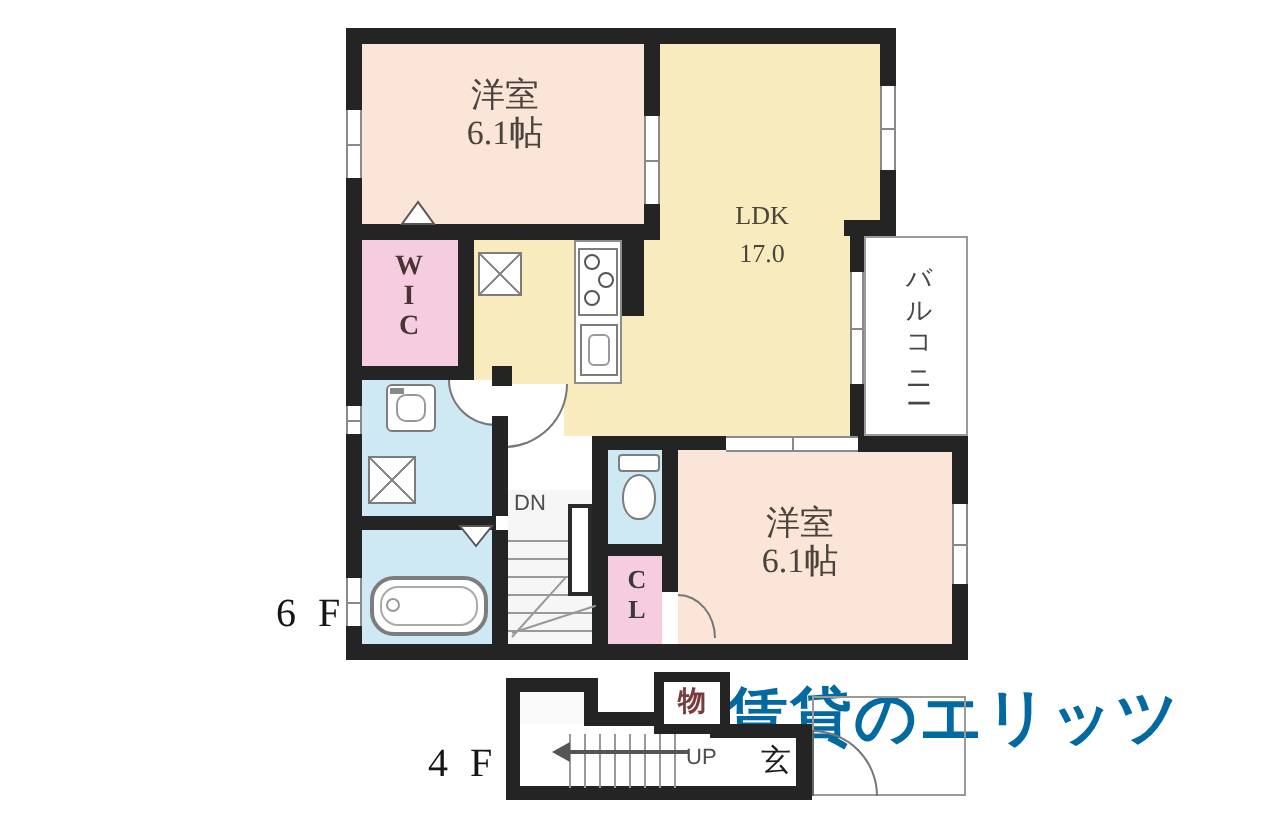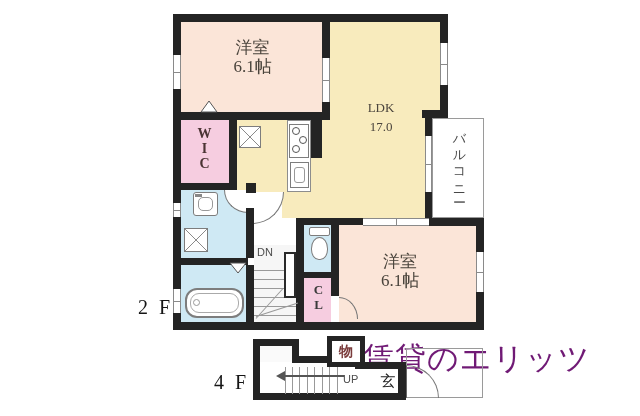--- a/index.html
+++ b/index.html
@@ -23,21 +23,21 @@
     linear-gradient(45deg,transparent calc(50% - .7px),#8a8a8a calc(50% - .7px),#8a8a8a calc(50% + .7px),transparent calc(50% + .7px)),
     linear-gradient(-45deg,transparent calc(50% - .7px),#8a8a8a calc(50% - .7px),#8a8a8a calc(50% + .7px),transparent calc(50% + .7px)),#fff;}
   .rlabel{position:absolute;z-index:15;text-align:center;color:#4a443c;line-height:19px;}
   .vtext{position:absolute;z-index:15;writing-mode:vertical-rl;text-orientation:upright;color:#474747;}
   .flabel{position:absolute;z-index:15;color:#151515;font-size:20px;letter-spacing:3px;}
   .small{position:absolute;z-index:15;color:#4d4d4d;font-size:11px;font-family:"Liberation Sans",sans-serif;}
   .treads2{position:absolute;z-index:14;background:repeating-linear-gradient(180deg,transparent 0 8px,#999 8px 9px);}
   .treads1{position:absolute;z-index:14;background:repeating-linear-gradient(90deg,transparent 0 6.5px,#999 6.5px 7.5px);}
   .diag{position:absolute;z-index:14;height:1px;background:#999;transform-origin:left center;}
   .watermark{position:absolute;z-index:1;font-family:"Liberation Sans",sans-serif;
-             font-weight:normal;color:#701a75;font-size:31px;letter-spacing:1px;z-index:1;}
+             font-weight:bold;color:#0369a1;font-size:31px;letter-spacing:1px;z-index:1;}
   svg{display:block;}
 </style>
 </head>
 <body>
 
 <div class="canvas">
 
   <div class="watermark" style="left:363px;top:338px;">賃貸のエリッツ</div>
 
   <div class="fill" style="left:181px;top:22px;width:141px;height:90px;background:#fbe5d8;"></div>
@@ -133,21 +133,21 @@
     <div>LDK</div>
     <div>17.0</div>
   </div>
   <div class="rlabel" style="left:350px;top:252px;width:100px;font-size:17px;">
     <div>洋室</div>
     <div>6.1帖</div>
   </div>
   <div class="vtext" style="left:196px;top:126px;height:56px;font-size:14px;font-weight:bold;color:#4a3333;">WIC</div>
   <div class="vtext" style="left:310px;top:282px;height:38px;font-size:13px;font-weight:bold;color:#3a3a3a;">CL</div>
   <div class="vtext" style="left:450px;top:124px;height:94px;font-size:13px;letter-spacing:3px;">バルコニー</div>
-  <div class="flabel" style="left:138px;top:296px;">2 F</div>
+  <div class="flabel" style="left:138px;top:296px;">6 F</div>
 
   <div class="fill" style="left:260px;top:346px;width:32px;height:48px;background:#fafafa;"></div>
   <div class="fill" style="left:260px;top:362px;width:138px;height:32px;background:#fff;"></div>
   <div class="wall" style="left:253px;top:339px;width:7px;height:61px;"></div>
   <div class="wall" style="left:253px;top:393px;width:153px;height:7px;"></div>
   <div class="wall" style="left:253px;top:339px;width:46px;height:7px;"></div>
   <div class="wall" style="left:292px;top:339px;width:7px;height:24px;"></div>
   <div class="wall" style="left:292px;top:356px;width:41px;height:7px;"></div>
   <div class="wall" style="left:327px;top:336px;width:38px;height:31px;"></div>
   <div class="abs" style="left:332px;top:341px;width:28px;height:21px;background:#fff;z-index:13;text-align:center;line-height:21px;font-size:14px;font-weight:bold;color:#7a3b3b;">物</div>

